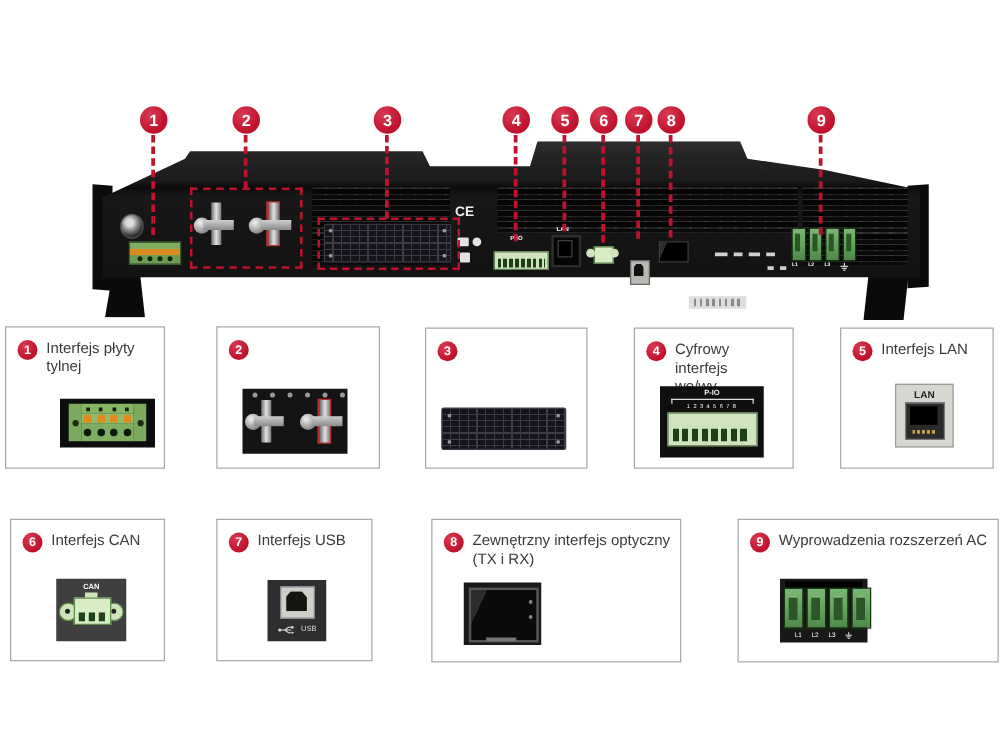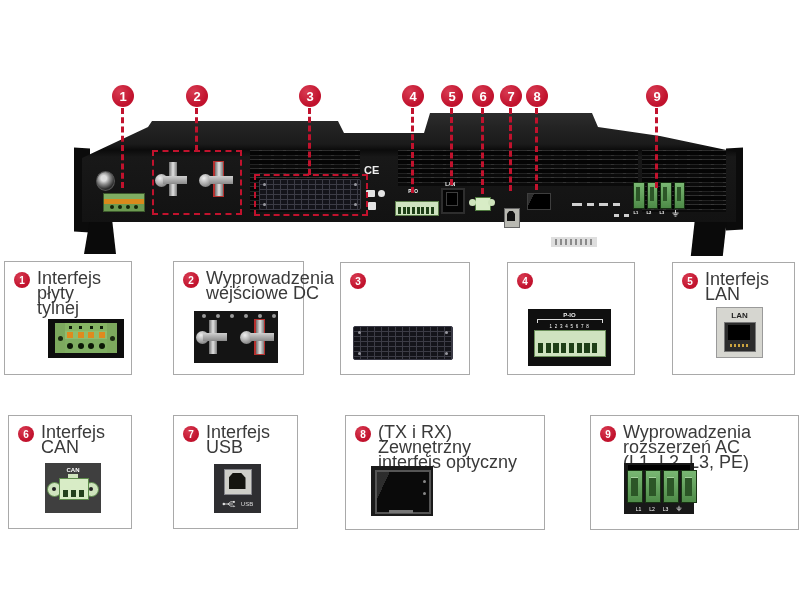--- a/index.html
+++ b/index.html
@@ -60,21 +60,21 @@
   .p-ac{display:flex;gap:2px;}
   .p-ac b{width:10px;height:25px;background:linear-gradient(180deg,#7ab873,#4d8a47);border:1px solid #163012;position:relative;}
   .p-ac b i{position:absolute;left:2px;top:4px;width:4px;height:14px;background:#2c5627;}
   .cert{position:absolute;background:rgba(245,245,245,.92);border-radius:1px;}
   
   .card{position:absolute;background:#fff;border:1px solid #a9a9a9;z-index:3;}
   .card-head{display:flex;padding:9px 6px 0 9px;}
   .cnum{flex:none;width:16px;height:16px;border-radius:50%;margin:1px 7px 0 0;
     background:radial-gradient(circle at 35% 30%,#d83b52,#c1122d 65%);
     color:#fff;font-size:10px;font-weight:bold;display:flex;align-items:center;justify-content:center;}
-  .ctitle{font-size:18px;line-height:15px;color:#3a3a3a;}
+  .ctitle{font-size:12px;line-height:15px;color:#3a3a3a;}
   .cimg{position:absolute;}
   
   .img1{background:#0d0d0d;}
   .grn-conn{position:absolute;left:7px;top:4px;width:62px;height:30px;display:flex;}
   .flange{width:10px;background:#7da95e;display:flex;align-items:center;justify-content:center;}
   .flange i{width:5px;height:5px;border-radius:50%;background:#1c2b12;}
   .gbody{width:42px;display:flex;flex-direction:column;}
   .grow{display:flex;justify-content:space-around;align-items:center;}
   .grow.sq{height:8px;background:#86b564;}
   .grow.sq i{width:3px;height:3px;background:#10200a;}
@@ -296,24 +296,20 @@
         <div class="flange">
             <i></i>
           </div>
       </div>
     </div>
   </div>
 
   <div class="card" style="left:173px;top:261px;width:129px;height:112px;">
     <div class="card-head">
       <div class="cnum">2</div>
-      <div class="ctitle">
-          <div>Wyprowadzenia</div>
-          <div>wejściowe DC</div>
-        </div>
     </div>
     <div class="cimg img2" style="left:20px;top:49px;width:84px;height:52px;">
       <div class="screwrow">
           <i></i>
           <i></i>
           <i></i>
           <i></i>
           <i></i>
           <i></i>
         </div>
@@ -335,20 +331,24 @@
       <span class="corner-dot" style="left:4px;top:4px;"></span>
       <span class="corner-dot" style="right:4px;top:4px;"></span>
       <span class="corner-dot" style="left:4px;bottom:4px;"></span>
       <span class="corner-dot" style="right:4px;bottom:4px;"></span>
     </div>
   </div>
 
   <div class="card" style="left:507px;top:262px;width:126px;height:111px;">
     <div class="card-head">
       <div class="cnum">4</div>
+      <div class="ctitle">
+          <div>Cyfrowy interfejs</div>
+          <div>we/wy</div>
+        </div>
     </div>
     <div class="cimg img4" style="left:20px;top:46px;width:83px;height:57px;">
       <div class="pio-label wtext">P-IO</div>
       <div class="bracket"></div>
       <div class="pio-pins">1 2 3 4 5 6 7 8</div>
       <div class="pio-green">
           <i></i>
         </div>
     </div>
   </div>
@@ -413,39 +413,38 @@
           </svg>
         <span class="usb-txt">USB</span>
       </div>
     </div>
   </div>
 
   <div class="card" style="left:345px;top:415px;width:198px;height:113px;">
     <div class="card-head">
       <div class="cnum">8</div>
       <div class="ctitle">
+          <div>Zewnętrzny interfejs optyczny</div>
           <div>(TX i RX)</div>
-          <div>Zewnętrzny interfejs optyczny</div>
         </div>
     </div>
     <div class="cimg img8" style="left:25px;top:50px;width:62px;height:50px;">
       <div class="opt-frame">
         <i style="top:8px;"></i>
           <i style="top:20px;"></i>
       </div>
       <div class="opt-strip"></div>
     </div>
   </div>
 
   <div class="card" style="left:590px;top:415px;width:207px;height:113px;">
     <div class="card-head">
       <div class="cnum">9</div>
       <div class="ctitle">
           <div>Wyprowadzenia rozszerzeń AC</div>
-          <div>(L1, L2, L3, PE)</div>
         </div>
     </div>
     <div class="cimg img9" style="left:33px;top:47px;width:70px;height:51px;">
       <div class="ac-top"></div>
       <div class="ac-blocks">
         <b>
             <i></i>
           </b>
           <b>
             <i></i>

